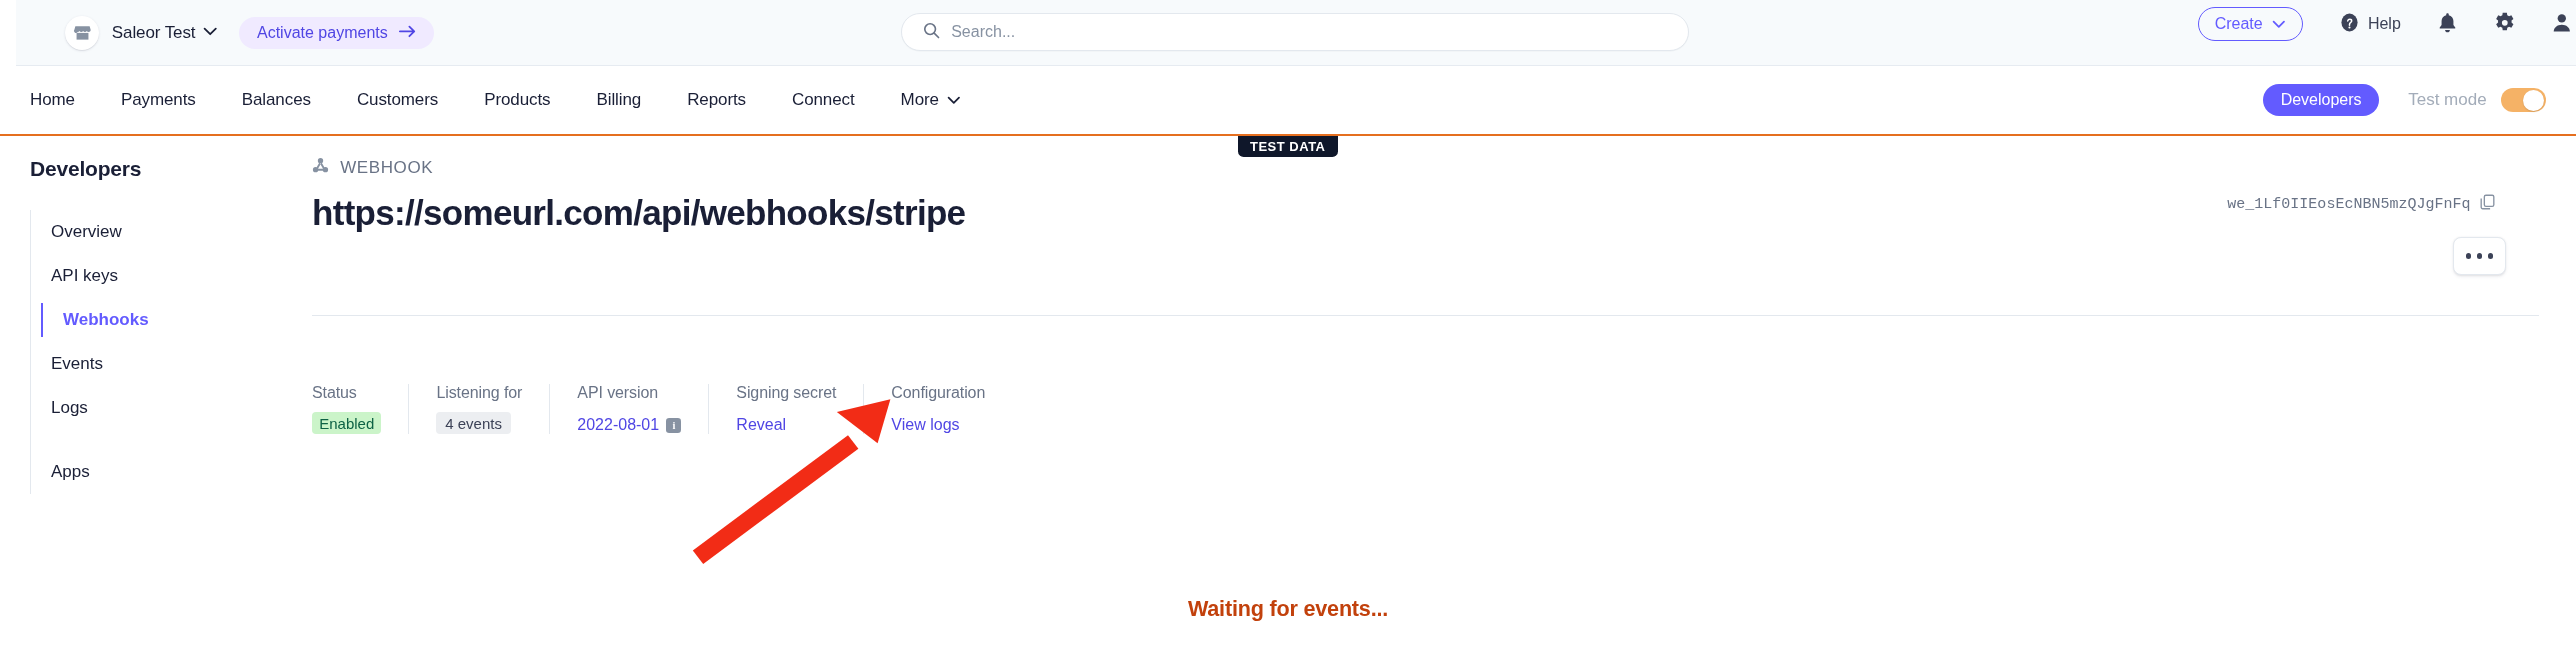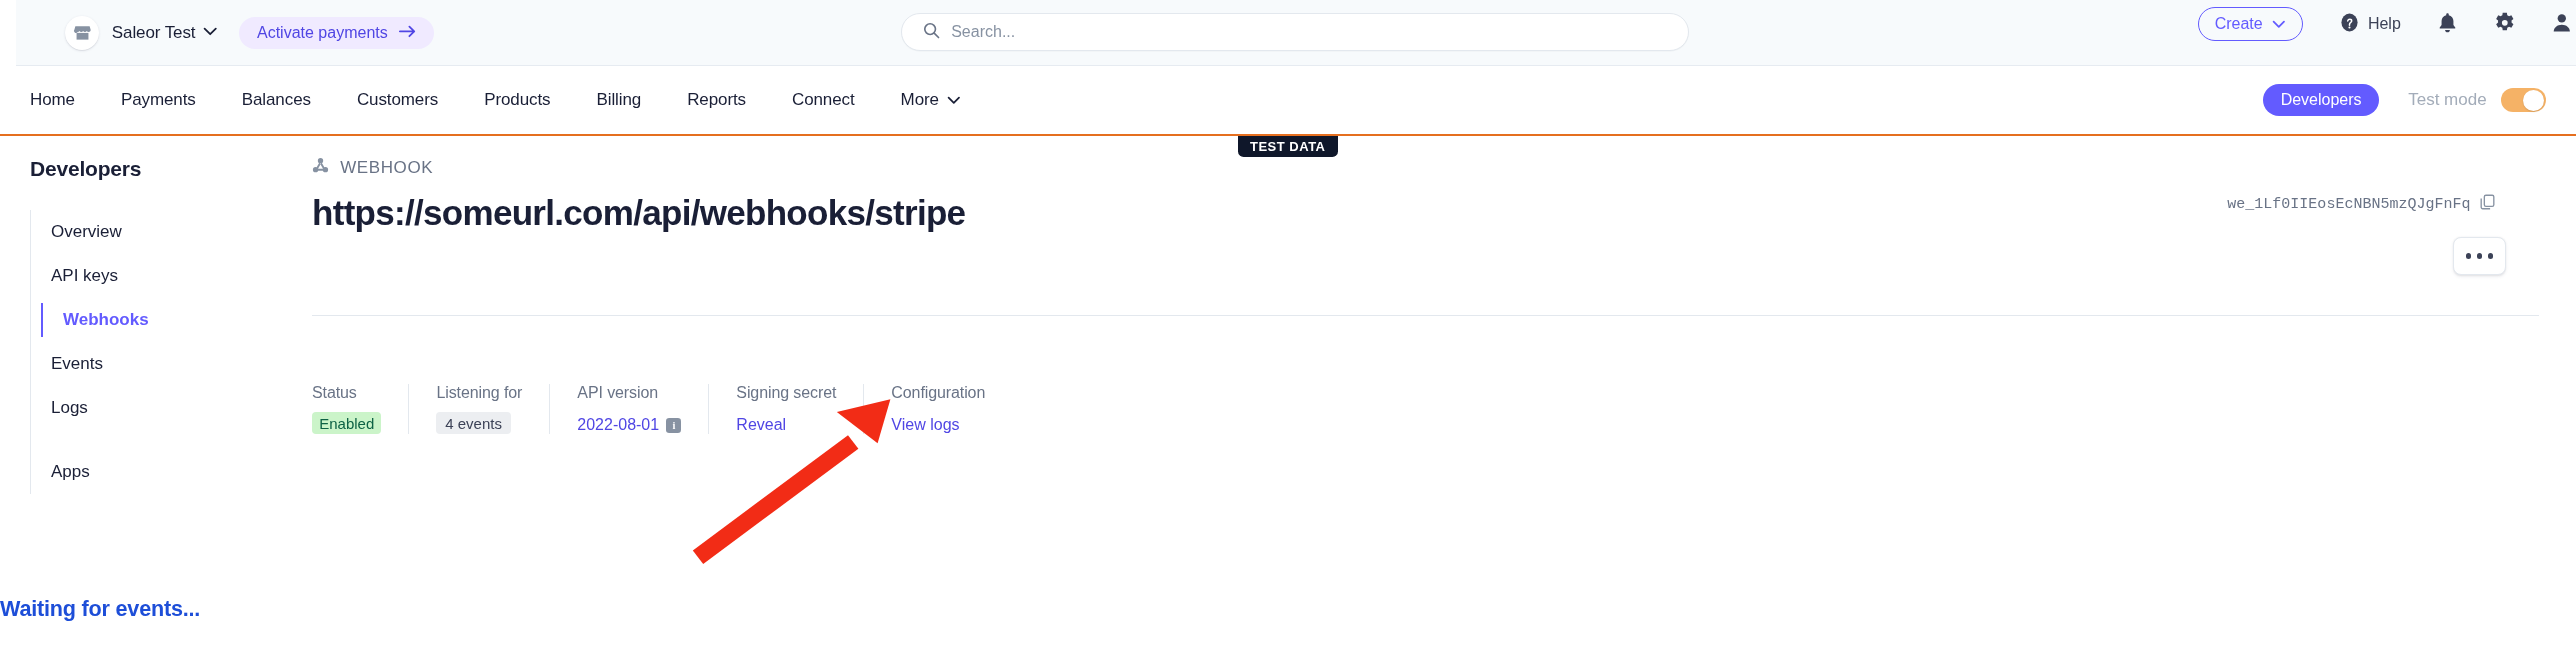--- a/index.html
+++ b/index.html
@@ -323,23 +323,24 @@
     font-weight: bold;
     display: inline-flex; align-items: center; justify-content: center;
     font-family: "Liberation Serif", serif;
   }
 
   
   .waiting {
     position: absolute;
     left: 0; top: 596px;
     width: 2576px;
+    text-align: center;
     font-size: 21.6px;
     font-weight: bold;
-    color: #1d4ed8;
+    color: #c2410c;
     letter-spacing: -0.2px;
   }
 
   
   .arrow-svg {
     position: absolute;
     left: 688px; top: 392px;
     pointer-events: none;
   }
 </style>

